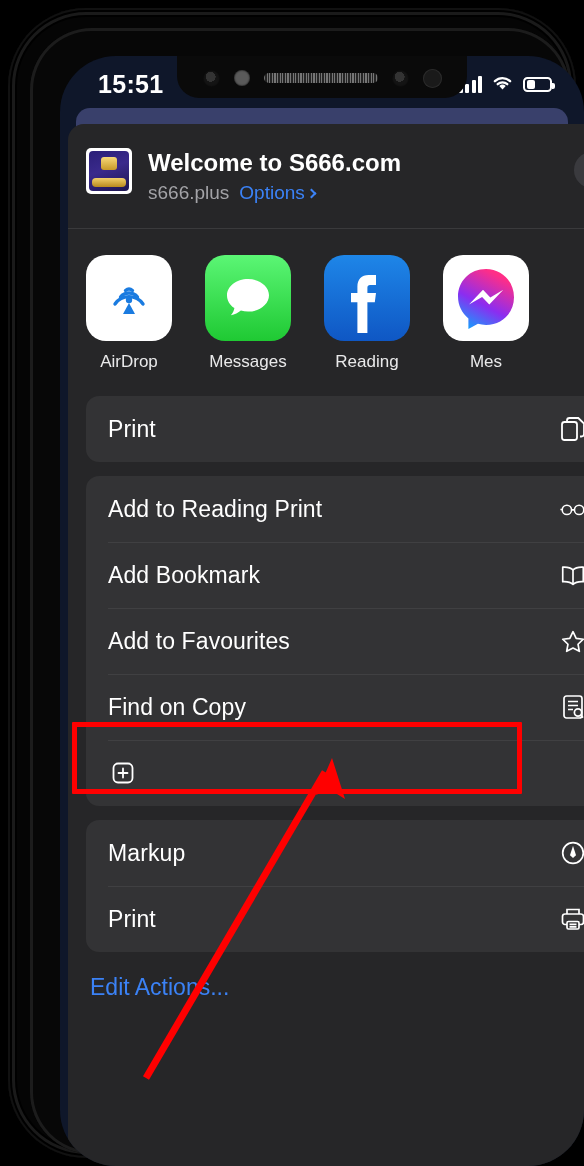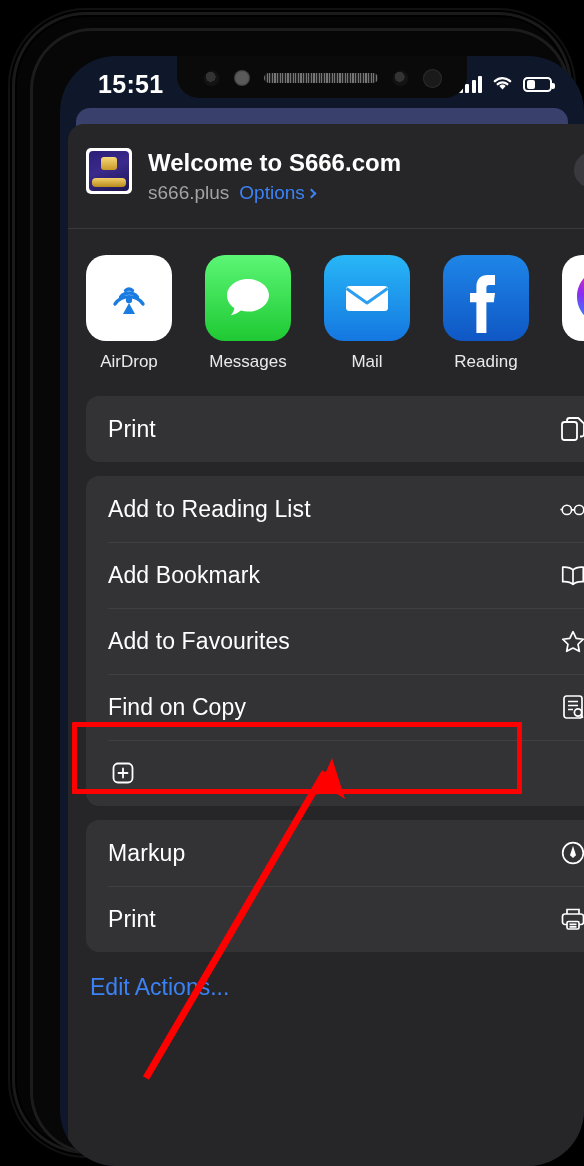--- a/index.html
+++ b/index.html
@@ -262,29 +262,20 @@
 
           <div class="app-item">
             <div class="app-icon ic-messages">
               <svg width="58" height="58" viewBox="0 0 58 58">
                 <path d="M29 10c11.6 0 21 7.3 21 16.3S40.6 42.6 29 42.6c-2.5 0-4.9-.3-7.1-1-2.6 2.1-6.2 4-10 4.7 1.9-2.2 3.2-4.7 3.5-7.2C10.6 36.2 8 31.6 8 26.3 8 17.3 17.4 10 29 10z" fill="#fff"></path>
               </svg>
             </div>
             <div class="app-label">Messages</div>
           </div>
 
-          <div class="app-item">
-            <div class="app-icon ic-mail">
-              <svg width="56" height="56" viewBox="0 0 56 56">
-                <rect x="7" y="16" width="42" height="25" rx="3.5" fill="#fff"></rect>
-                <path d="M7.5 18.5 28 33 48.5 18.5" stroke="#2d9ef0" stroke-width="3" fill="none" stroke-linejoin="round"></path>
-              </svg>
-            </div>
-            <div class="app-label">Mail</div>
-          </div>
 
           <div class="app-item">
             <div class="app-icon ic-facebook">
               <svg width="86" height="86" viewBox="0 0 86 86">
                 <path d="M52 30h-6c-1.6 0-2.6 1-2.6 2.8V38H52l-1.2 9.2h-7.4V78h-10V47.2H27V38h6.4v-6.6C33.4 24.4 37.6 20 44.6 20H52z" fill="#fff"></path>
               </svg>
             </div>
             <div class="app-label">Reading</div>
           </div>
 
@@ -317,21 +308,21 @@
                   <rect x="3" y="7" width="15" height="18" rx="2.5"></rect>
                   <path d="M8 7V5.5A2.5 2.5 0 0 1 10.5 3h8.8L25 8.6V19a2.5 2.5 0 0 1-2.5 2.5H21"></path>
                 </svg>
               </span>
             </div>
           </div>
 
           <div class="action-group">
 
             <div class="action-row">
-              <span class="action-label">Add to Reading List</span>
+              <span class="action-label">Add to Reading Print</span>
               <span class="action-icon">
                 <svg viewBox="0 0 32 28" fill="none" stroke="#fff" stroke-width="1.8">
                   <circle cx="9" cy="15" r="5.3"></circle>
                     <circle cx="23" cy="15" r="5.3"></circle>
                   <path d="M14.3 15h3.4M3.7 14.5H1.6M30.4 14.5h2.1"></path>
                 </svg>
               </span>
             </div>
 
             <div class="action-row">

